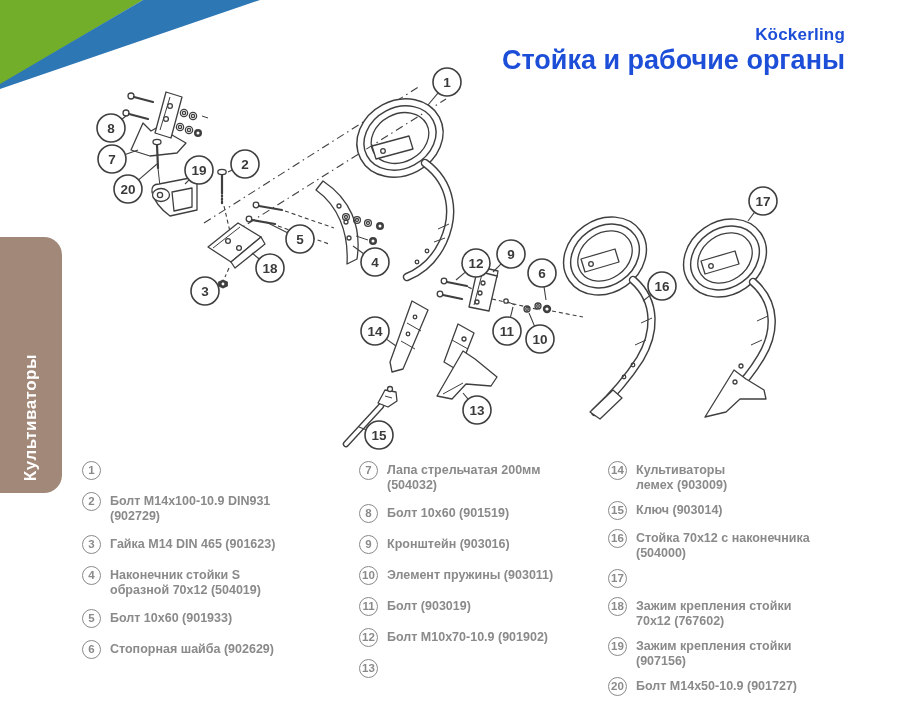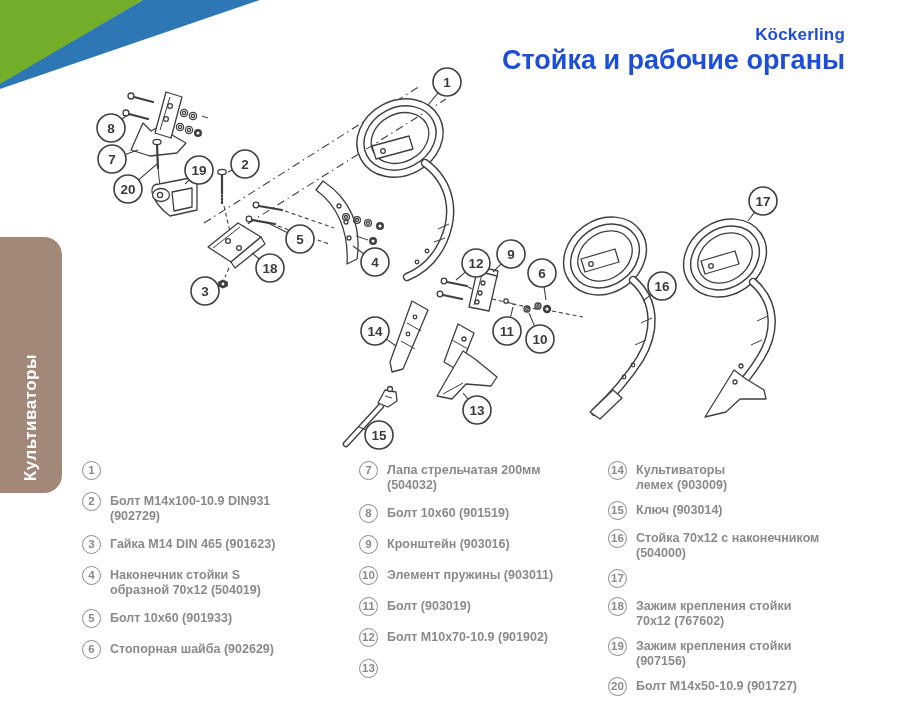--- a/index.html
+++ b/index.html
@@ -390,21 +390,21 @@
         </div>
         <div class="pitem">
           <div class="pbadge">15</div>
           <div>
             <div>Ключ (903014)</div>
           </div>
         </div>
         <div class="pitem">
           <div class="pbadge">16</div>
           <div>
-            <div>Стойка 70х12 с наконечником</div>
+            <div>Стойка 70х12 с наконечника</div>
             <div>(504000)</div>
           </div>
         </div>
         <div class="pitem">
           <div class="pbadge">17</div>
         </div>
         <div class="pitem">
           <div class="pbadge">18</div>
           <div>
             <div>Зажим крепления стойки</div>

